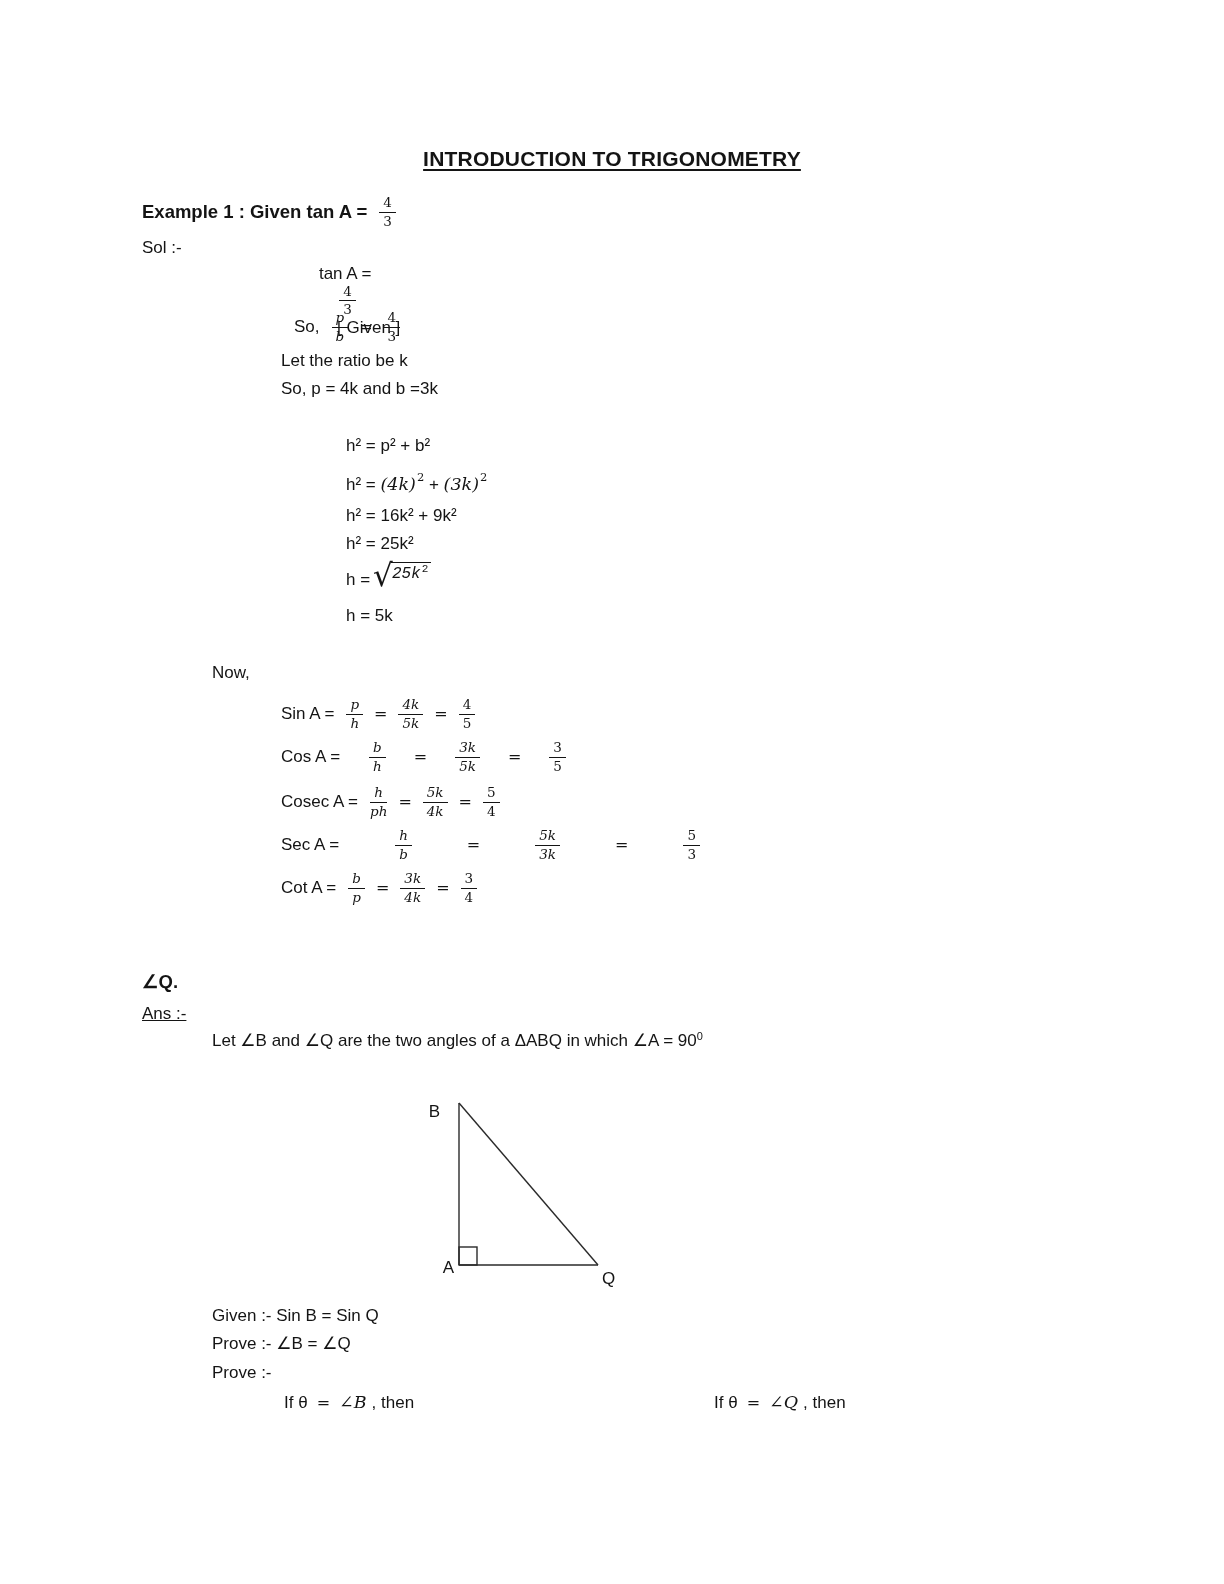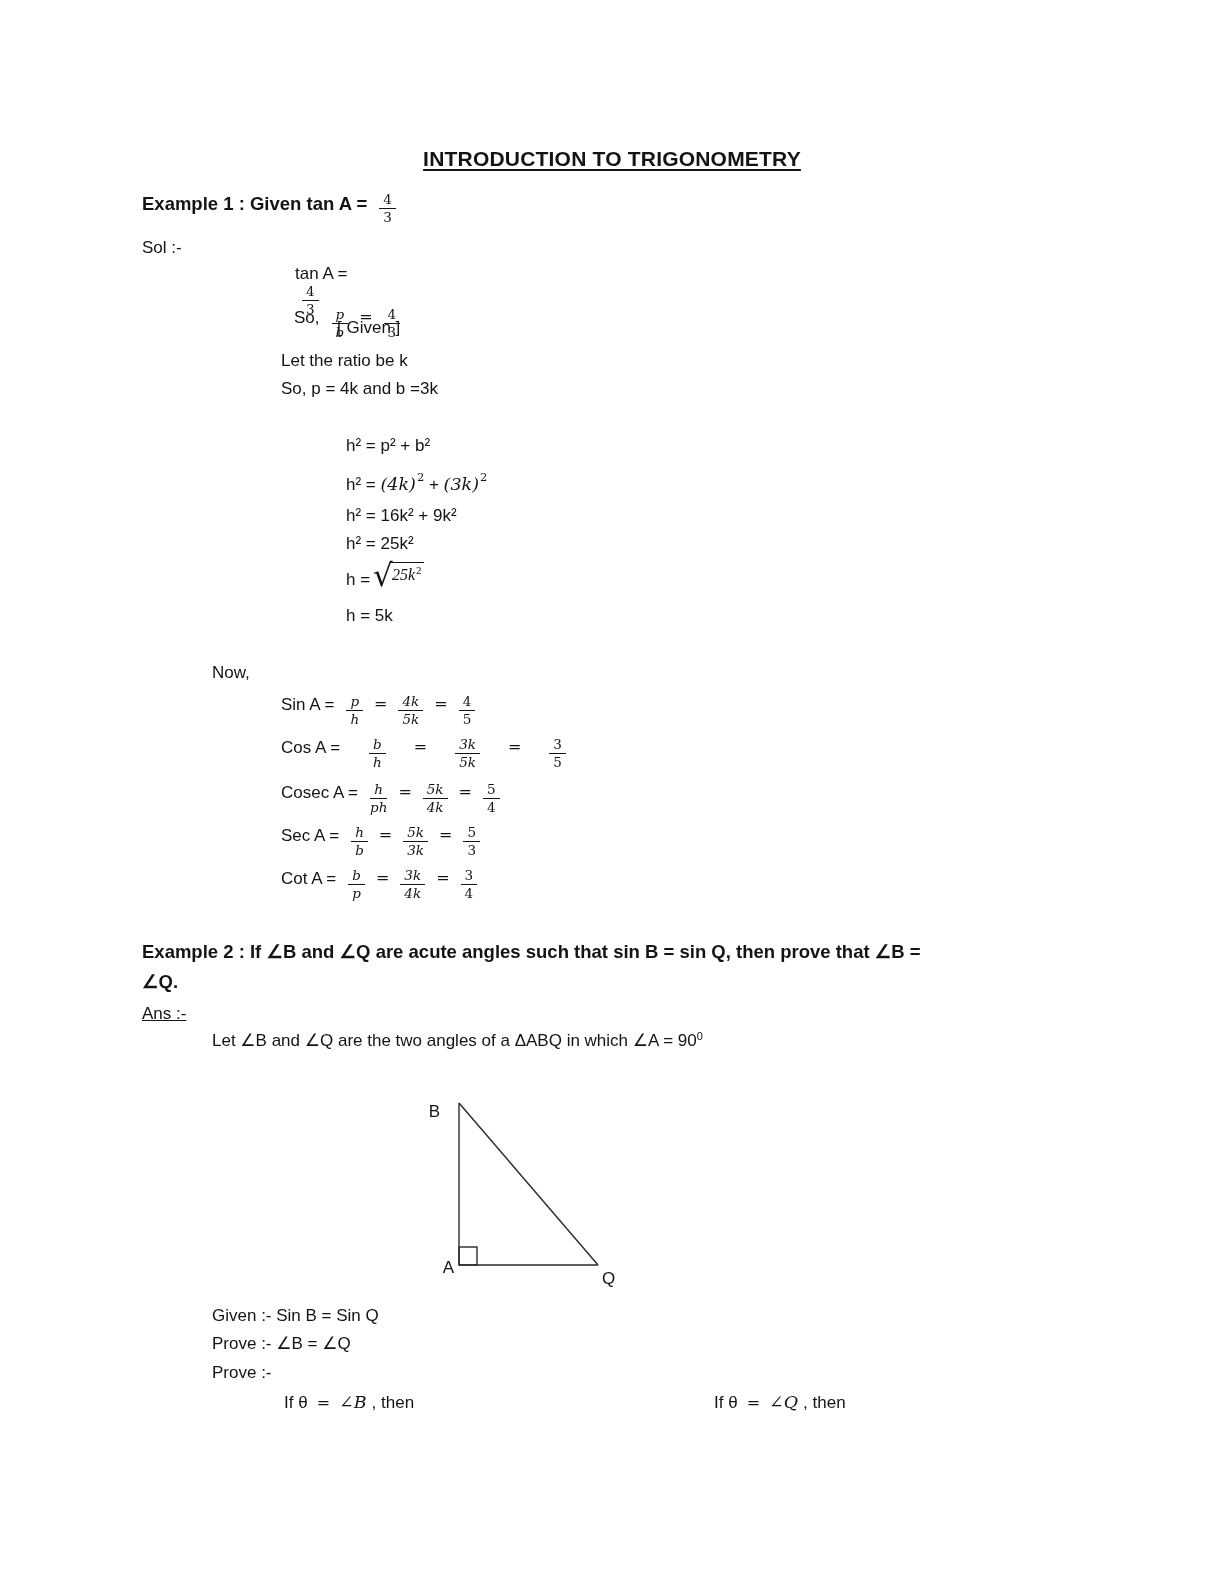--- a/index.html
+++ b/index.html
@@ -9,41 +9,41 @@
     font-family:"Liberation Sans", sans-serif; font-size:17px;
     overflow:hidden;
   }
   .line { position:absolute; white-space:nowrap; line-height:1.25; }
   .bold { font-weight:700; font-size:18.5px; }
   .title {
     position:absolute; top:143px; left:0; width:100%; text-align:center;
     font-size:21px; font-weight:700; text-decoration:underline; text-underline-offset:3px;
     letter-spacing:0.2px;
   }
-  .mrow { display:flex; align-items:flex-start; height:40px; }
+  .mrow { display:flex; align-items:center; height:40px; }
   .pre { margin-right:5px; }
   .frac {
     display:inline-flex; flex-direction:column; align-items:center;
     font-family:"DejaVu Serif", serif; font-size:13.5px; font-weight:400;
     line-height:1.12; margin:0 7px; text-align:center; vertical-align:middle;
   }
   .frac .fnum { padding:0 4px 1px; border-bottom:1.4px solid #141414; }
   .frac .fden { padding-top:1px; }
   .it { font-style:italic; }
   .meq { font-family:"DejaVu Serif", serif; font-size:16px; margin:0 4px; }
   .mit { font-family:"DejaVu Serif", serif; font-style:italic; font-size:17.5px; }
   .msup { font-family:"DejaVu Serif", serif; font-size:11.5px; position:relative; top:-9px; margin-left:1px; }
   .sup0 { font-size:11px; position:relative; top:-6px; }
   .note { margin-left:42px; }
   .sqrt-row { display:flex; align-items:flex-start; height:44px; }
   .sqrt-pre { padding-top:10px; }
   .rad { font-family:"DejaVu Serif", serif; font-size:31px; line-height:1; margin:1px -2px 0 3px; }
   .radicand {
     border-top:1.6px solid #141414; margin-top:3px; padding:3px 3px 0 1px;
-    font-family:Liberation Serif, serif; font-style:italic; font-size:16px; line-height:1.1;
+    font-family:Liberation Mono, monospace; font-style:italic; font-size:16px; line-height:1.1;
   }
   .rsup { font-size:11px; position:relative; top:-6px; font-style:normal; margin-left:1px; }
   .tri-label { font-family:"Liberation Sans", sans-serif; font-size:17px; fill:#141414; }
   svg line, svg rect { stroke:#2a2a2a; stroke-width:1.4; fill:none; }
 </style>
 </head>
 <body>
 
 <div class="page">
 
@@ -143,21 +143,21 @@
     <span class="frac it">
         <span class="fnum">5k</span>
         <span class="fden">4k</span>
       </span>
     <span class="meq">=</span>
     <span class="frac">
         <span class="fnum">5</span>
         <span class="fden">4</span>
       </span>
   </div>
-  <div class="line mrow" style="left:281px; top:821px;">
+  <div class="line mrow" style="left:281px; top:821px;gap:44px;">
     <span class="pre">Sec A =</span>
     <span class="frac it">
         <span class="fnum">h</span>
         <span class="fden">b</span>
       </span>
     <span class="meq">=</span>
     <span class="frac it">
         <span class="fnum">5k</span>
         <span class="fden">3k</span>
       </span>
@@ -178,21 +178,20 @@
         <span class="fnum">3k</span>
         <span class="fden">4k</span>
       </span>
     <span class="meq">=</span>
     <span class="frac">
         <span class="fnum">3</span>
         <span class="fden">4</span>
       </span>
   </div>
 
-  <div class="line bold" style="left:142px; top:936px;">Example 2 : If ∠B and ∠Q are acute angles such that sin B = sin Q, then prove that ∠B =</div>
   <div class="line bold" style="left:142px; top:966px;">∠Q.</div>
   <div class="line" style="left:142px; top:999px;text-decoration:underline;">Ans :-</div>
   <div class="line" style="left:212px; top:1026px;">
     <span>Let ∠B and ∠Q are the two angles of a ΔABQ in which ∠A = 90</span><span class="sup0">0</span>
   </div>
 
   <svg style="position:absolute; left:430px; top:1085px;" width="210" height="210" viewBox="0 0 210 210">
     <line x1="29" y1="14" x2="29" y2="176"></line>
     <line x1="29" y1="176" x2="168" y2="176"></line>
     <line x1="29" y1="14" x2="168" y2="176"></line>

